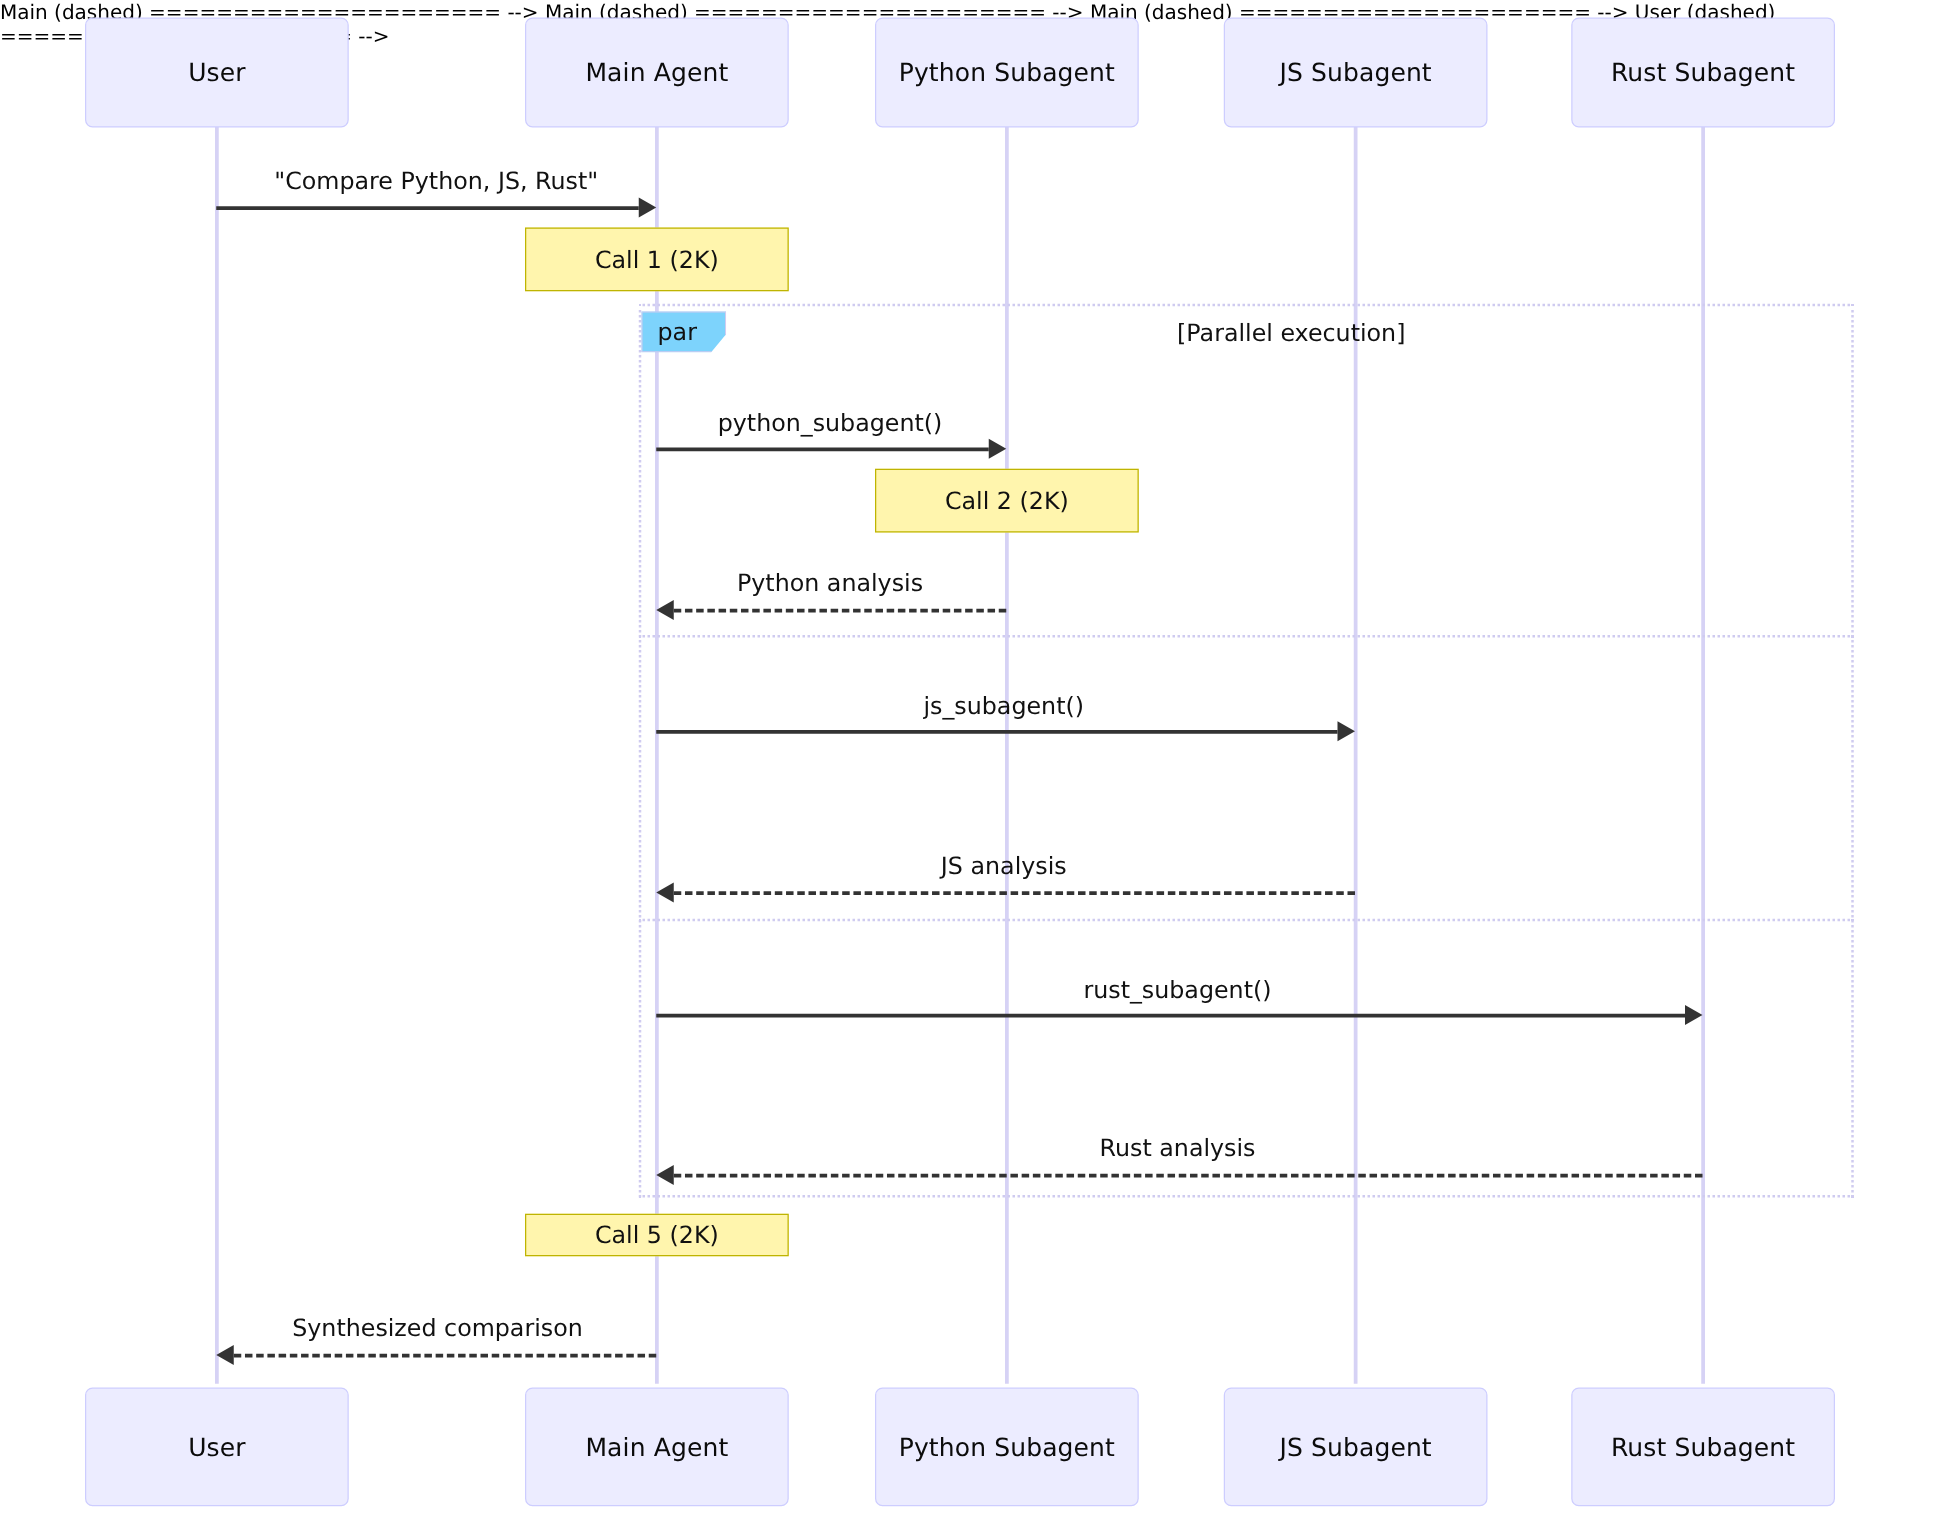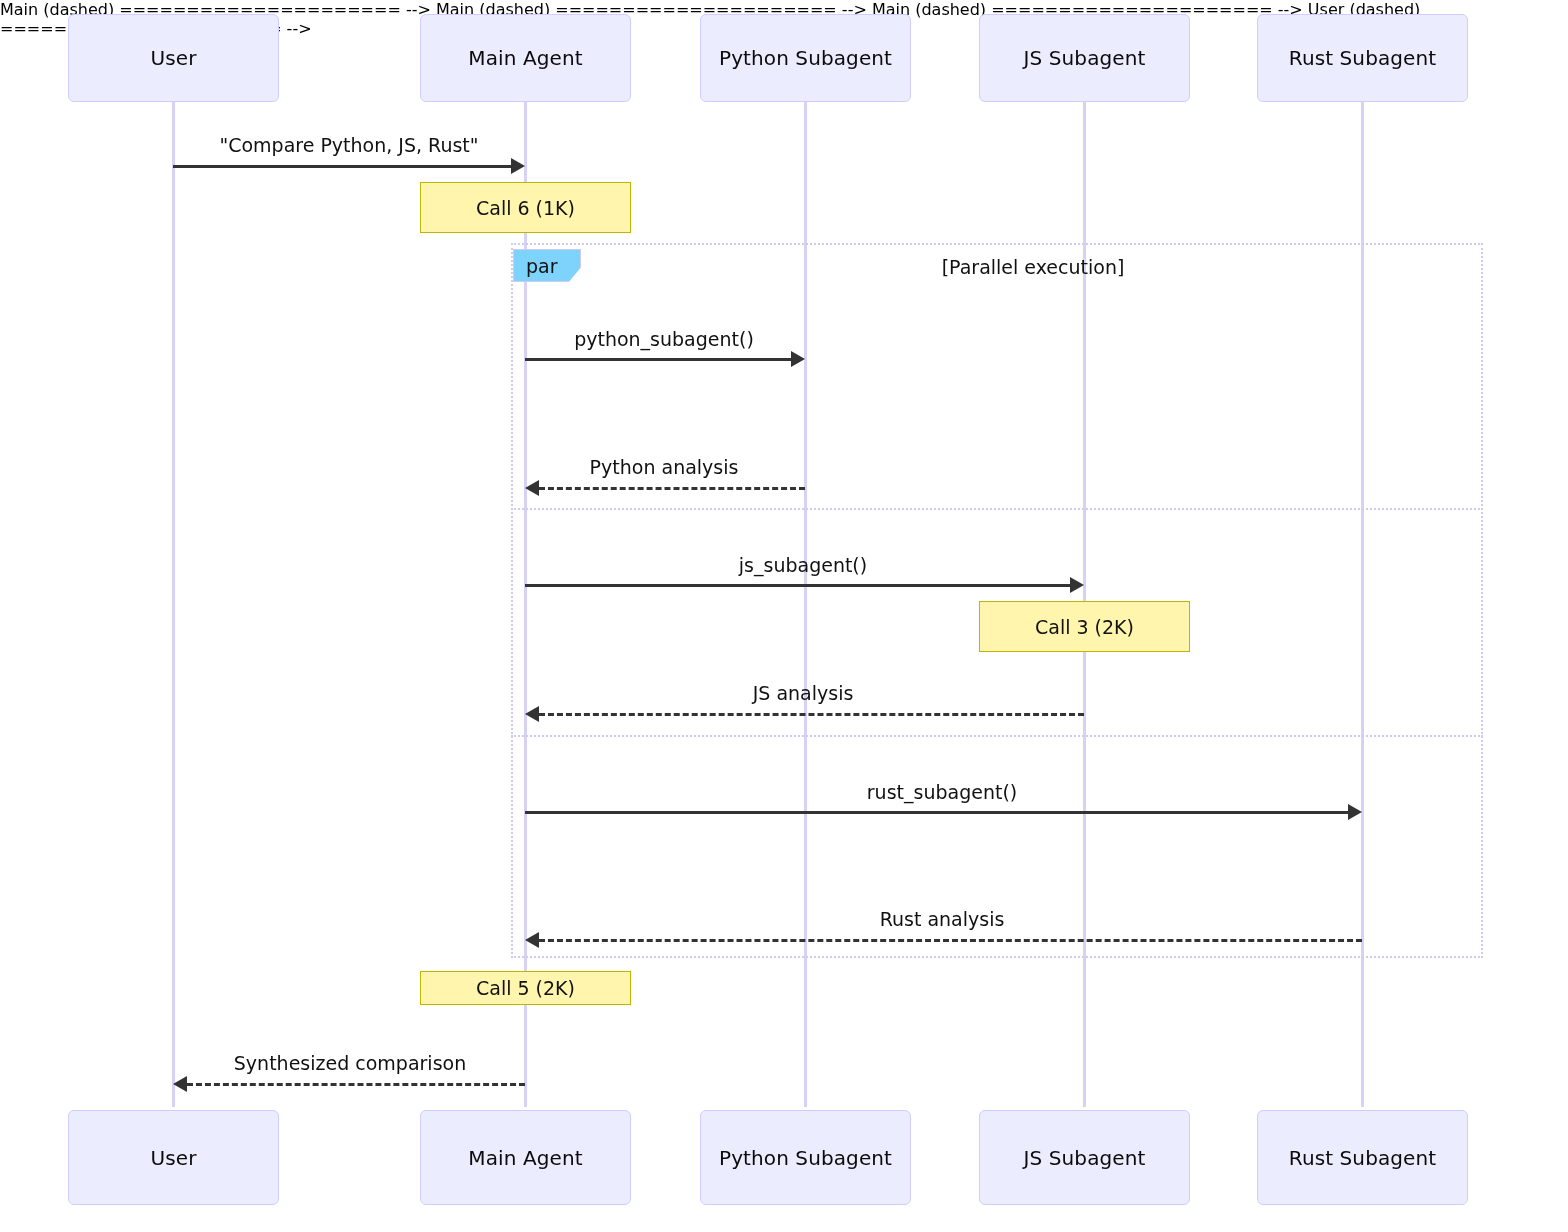--- a/index.html
+++ b/index.html
@@ -158,44 +158,44 @@
     <span>Rust Subagent</span>
   </div>
 
   
   <div class="msg-label" style="left:349px; top:134px;">"Compare Python, JS, Rust"</div>
   <div class="msg" style="left:173px; top:165px; width:338px;"></div>
   <div class="arrowhead right" style="left:511px; top:158px;"></div>
 
   
   <div class="note" style="left:420px; top:182px; width:211px; height:51px;">
-    <span>Call 6 (1K)</span>
+    <span>Call 1 (2K)</span>
   </div>
 
   
   <div class="msg-label" style="left:664px; top:328px;">python_subagent()</div>
   <div class="msg" style="left:525px; top:358px; width:266px;"></div>
   <div class="arrowhead right" style="left:791px; top:351px;"></div>
 
   
+  <div class="note" style="left:700px; top:375px; width:211px; height:51px;">
+    <span>Call 2 (2K)</span>
+  </div>
 
    Main (dashed) ===================== --&gt;
   <div class="msg-label" style="left:664px; top:456px;">Python analysis</div>
   <div class="msg dashed" style="left:539px; top:487px; width:266px;"></div>
   <div class="arrowhead left" style="left:525px; top:480px;"></div>
 
   
   <div class="msg-label" style="left:803px; top:554px;">js_subagent()</div>
   <div class="msg" style="left:525px; top:584px; width:545px;"></div>
   <div class="arrowhead right" style="left:1070px; top:577px;"></div>
 
   
-  <div class="note" style="left:979px; top:601px; width:211px; height:51px;">
-    <span>Call 3 (2K)</span>
-  </div>
 
    Main (dashed) ===================== --&gt;
   <div class="msg-label" style="left:803px; top:682px;">JS analysis</div>
   <div class="msg dashed" style="left:539px; top:713px; width:545px;"></div>
   <div class="arrowhead left" style="left:525px; top:706px;"></div>
 
   
   <div class="msg-label" style="left:942px; top:781px;">rust_subagent()</div>
   <div class="msg" style="left:525px; top:811px; width:823px;"></div>
   <div class="arrowhead right" style="left:1348px; top:804px;"></div>

